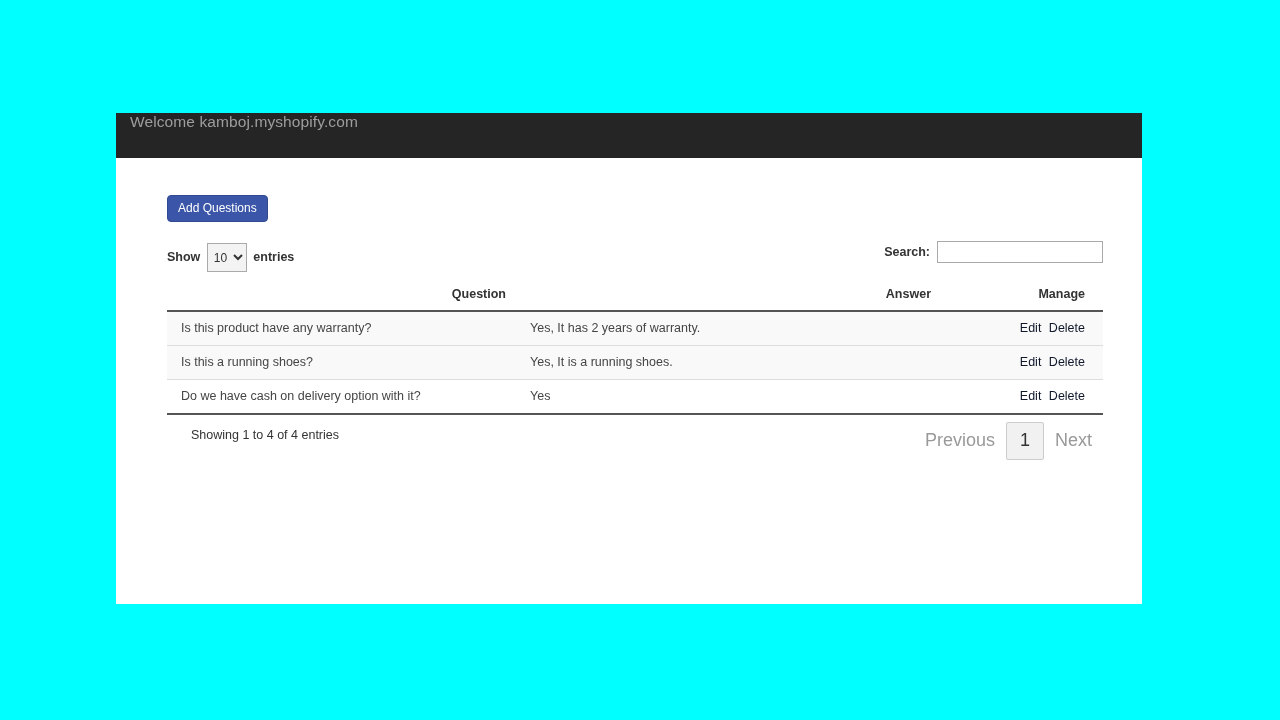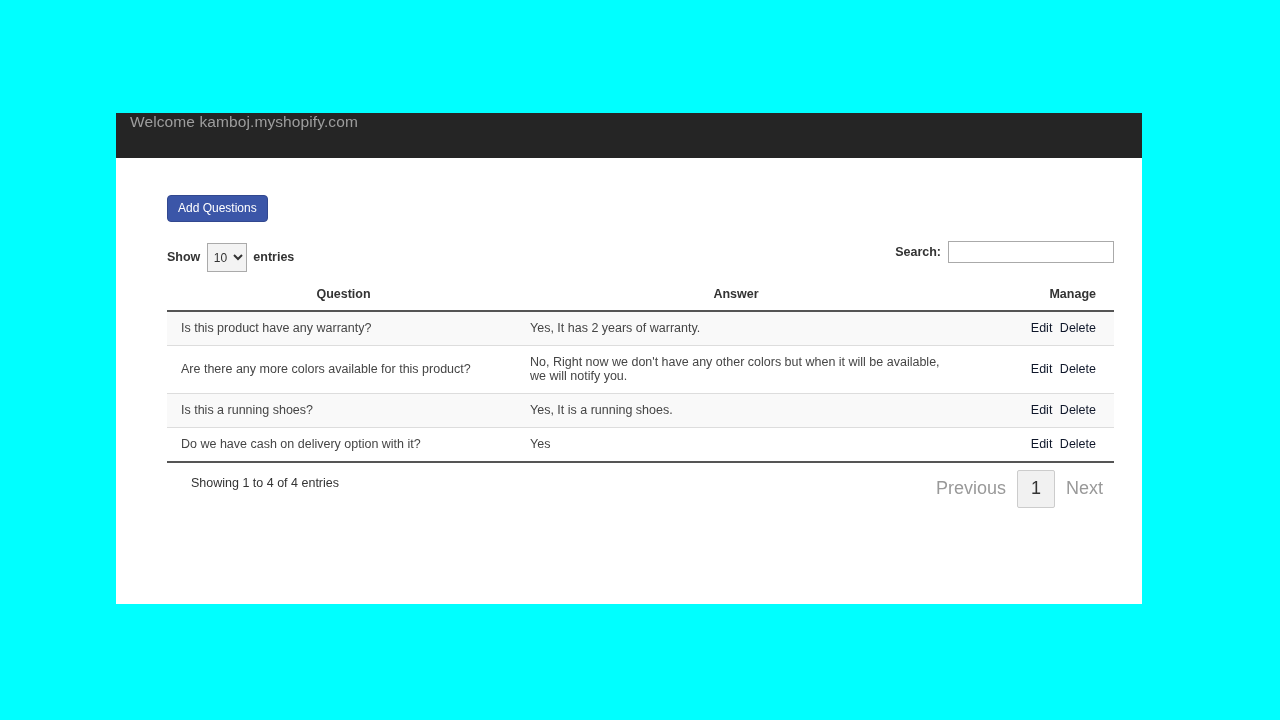--- a/index.html
+++ b/index.html
@@ -37,21 +37,21 @@
   }
   #topbar-title {
     color: #9d9d9d;
     font-size: 15.5px;
     font-family: "Liberation Sans", sans-serif;
     letter-spacing: 0.1px;
   }
 
   
   #content {
-    padding: 37px 28px 0 51px;
+    padding: 37px 39px 0 51px;
     box-sizing: border-box;
   }
 
   
   .btn-primary {
     display: inline-block;
     background: #3b56a8;
     border: 1px solid #32488f;
     border-radius: 4px;
     color: #ffffff;
@@ -117,21 +117,21 @@
   table.dt {
     width: 100%;
     border-collapse: collapse;
     margin-top: 10px;
     table-layout: fixed;
   }
   table.dt th {
     font-size: 12.5px;
     font-weight: bold;
     color: #333333;
-    text-align: center;
+    text-align: right;
     padding: 8px 10px 9px 14px;
     border-bottom: 2px solid #555555;
     vertical-align: bottom;
   }
   table.dt th.col-manage,
   table.dt td.col-manage {
     text-align: right;
     padding-right: 18px;
   }
   table.dt td {
@@ -244,28 +244,20 @@
 
         <tr class="odd">
           <td class="col-question">Is this product have any warranty?</td>
           <td class="col-answer">Yes, It has 2 years of warranty.</td>
           <td class="col-manage">
             <a class="row-link">Edit</a>
             <a class="row-link">Delete</a>
           </td>
         </tr>
 
-        <tr class="even">
-          <td class="col-question">Are there any more colors available for this product?</td>
-          <td class="col-answer">No, Right now we don't have any other colors but when it will be available, we will notify you.</td>
-          <td class="col-manage">
-            <a class="row-link">Edit</a>
-            <a class="row-link">Delete</a>
-          </td>
-        </tr>
 
         <tr class="odd">
           <td class="col-question">Is this a running shoes?</td>
           <td class="col-answer">Yes, It is a running shoes.</td>
           <td class="col-manage">
             <a class="row-link">Edit</a>
             <a class="row-link">Delete</a>
           </td>
         </tr>
 

